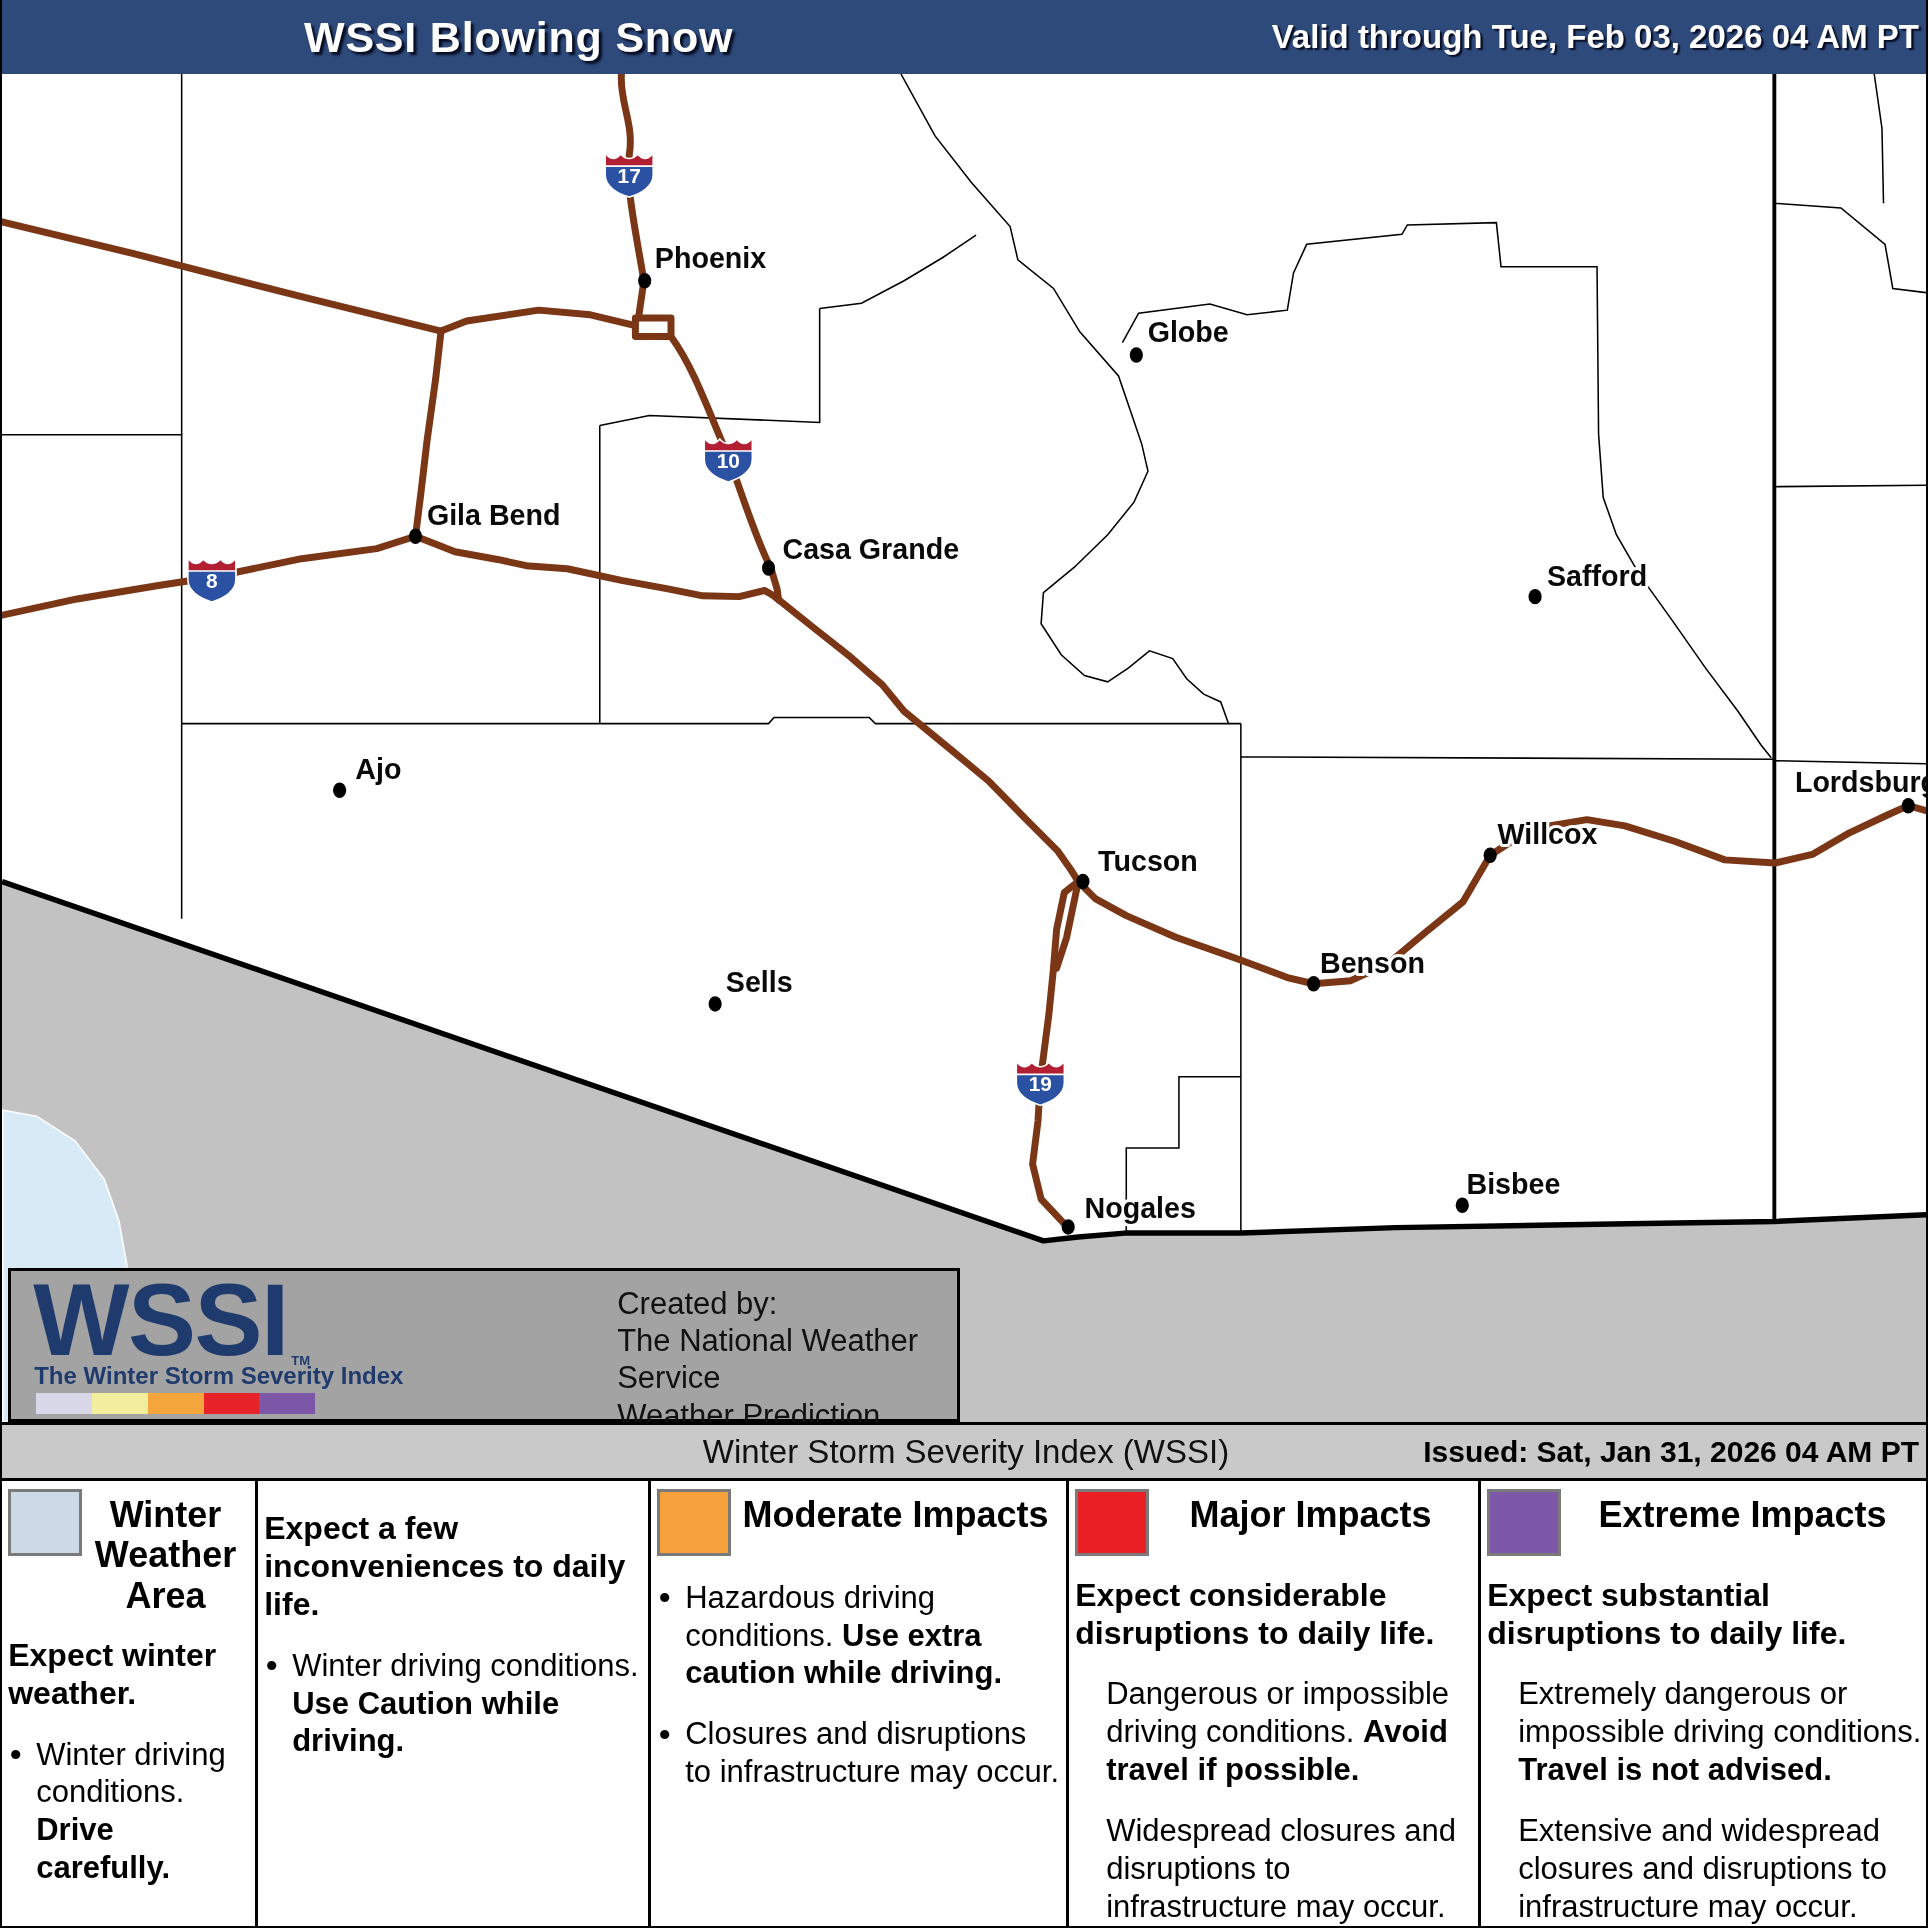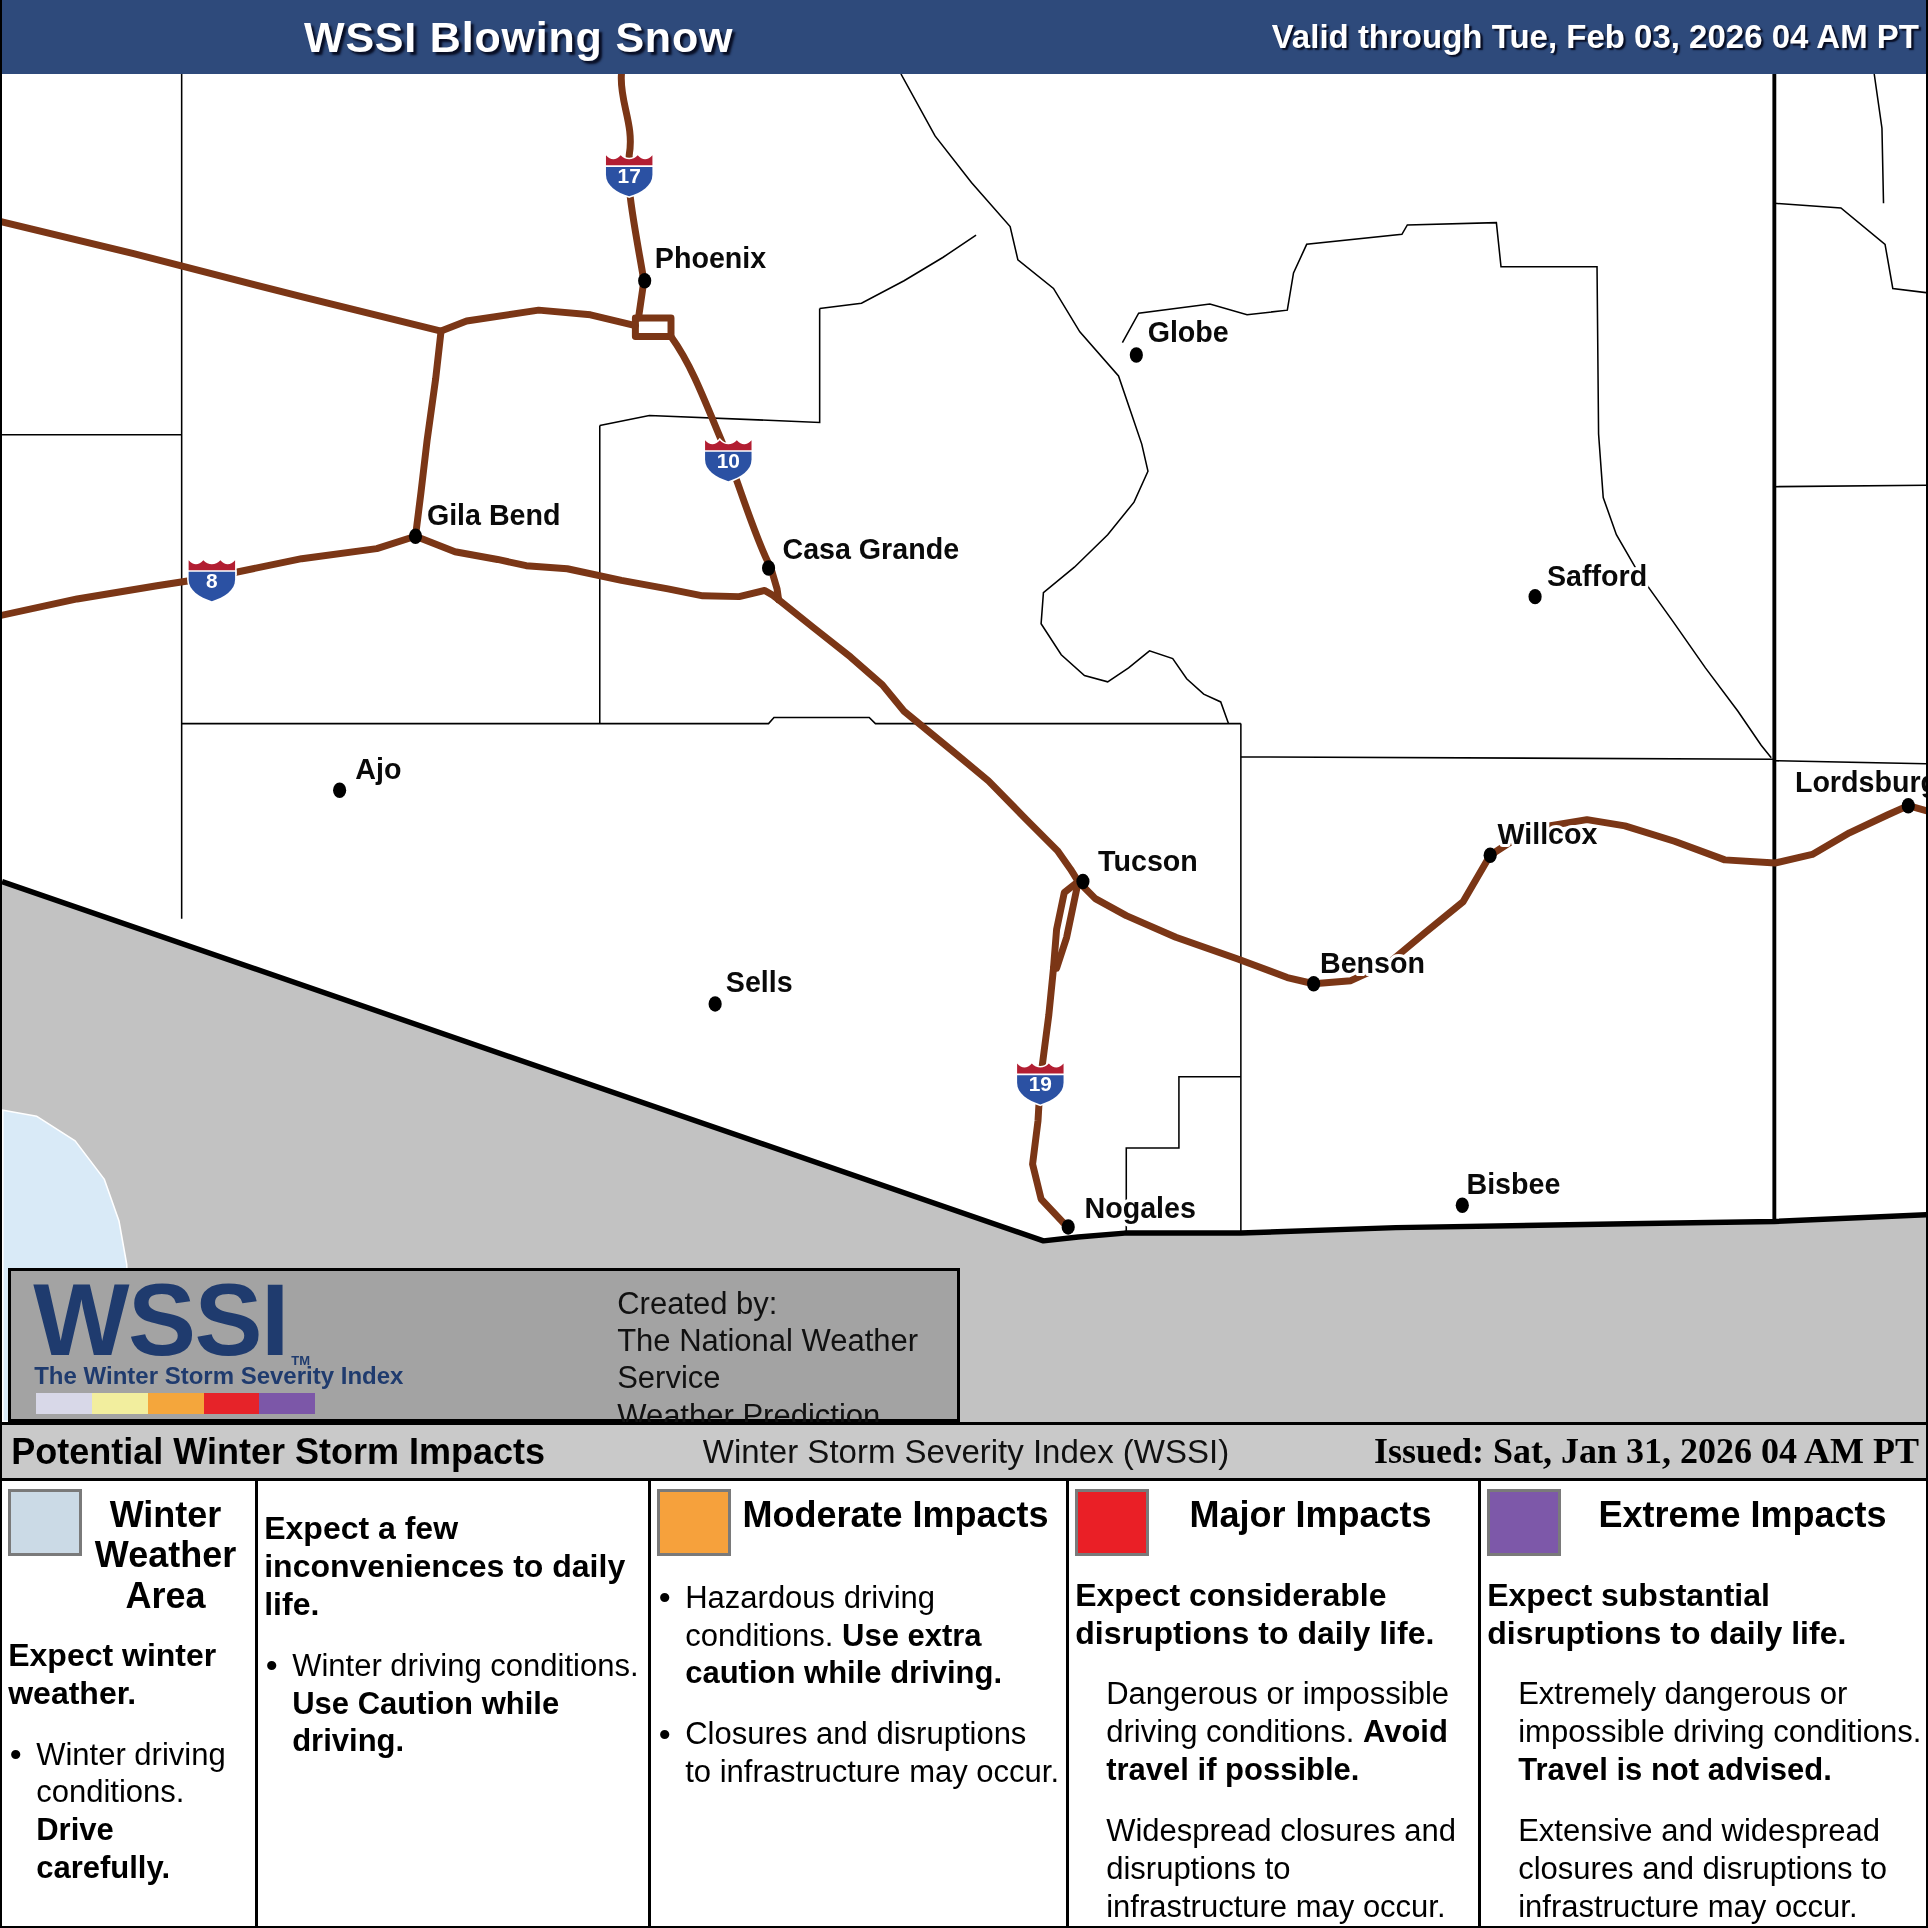--- a/index.html
+++ b/index.html
@@ -30,21 +30,21 @@
   #logobox .tm{position:absolute;left:280px;top:82px;font-size:13px;font-weight:bold;color:var(--navy,#1F3B6E);}
   #logobox .tagline{position:absolute;left:23px;top:91px;font-size:24px;font-weight:bold;color:var(--navy,#1F3B6E);}
   #logobox .strip{position:absolute;left:25px;top:122px;width:279px;height:21px;display:flex;}
   #logobox .strip div{flex:1;height:100%;}
   #logobox .credit{position:absolute;left:606px;top:14px;font-size:31px;color:#111;line-height:1.2;}
   
   #statusbar{position:absolute;left:0;top:1422px;width:1928px;height:59px;background:#C9C9C9;
         border-top:3.1px solid #000;border-bottom:3.1px solid #000;box-sizing:border-box;}
   #statusbar .l{position:absolute;left:9.3px;line-height:53px;font-size:36px;font-weight:bold;color:#000;}
   #statusbar .c{position:absolute;left:50%;transform:translateX(-50%);line-height:53px;font-size:33px;color:#111;}
-  #statusbar .r{position:absolute;right:11px;line-height:53px;font-size:36px;font-weight:bold;color:#000;font-family:Liberation Serif, serif;}
+  #statusbar .r{position:absolute;right:11px;line-height:53px;font-size:30px;font-weight:bold;color:#000;}
   
   #legend{position:absolute;left:0;top:1481px;width:1928px;height:448px;display:flex;background:#fff;
         border-bottom:3.1px solid #000;box-sizing:border-box;}
   .lcol{position:relative;height:100%;border-right:3.1px solid #000;box-sizing:border-box;padding:7.7px 6.2px 0 6.2px;}
   .lcol:last-child{border-right:none;}
   .lcol .trow{display:flex;align-items:flex-start;}
   .lcol .swatch{width:74px;height:67px;border:3.9px solid #7A7A7A;box-sizing:border-box;flex:0 0 auto;}
   .lcol .ltitle{flex:1;text-align:center;font-size:36px;font-weight:bold;color:#000;line-height:1.12;margin-top:6.2px;}
   .lcol .lead{font-size:32px;font-weight:bold;color:#000;line-height:1.2;margin-top:20px;}
   .lcol .item{font-size:31px;color:#000;line-height:1.22;margin-top:23px;position:relative;padding-left:28px;}
@@ -223,21 +223,20 @@
         <div style="background: rgb(124, 87, 168);"></div>
       </div>
     <div class="credit">
       <div>Created by:</div>
       <div>The National Weather Service</div>
       <div>Weather Prediction Center</div>
     </div>
   </div>
 
   <div id="statusbar">
-    <span class="l">Potential Winter Storm Impacts</span>
     <span class="c">Winter Storm Severity Index (WSSI)</span>
     <span class="r">Issued: Sat, Jan 31, 2026 04 AM PT</span>
   </div>
 
   <div id="legend">
       <div class="lcol" style="width: 256px; flex: 0 0 256px;">
         <div class="trow">
           <div class="swatch" style="background: rgb(203, 218, 230);"></div>
           <div class="ltitle">Winter Weather Area</div>
         </div>

